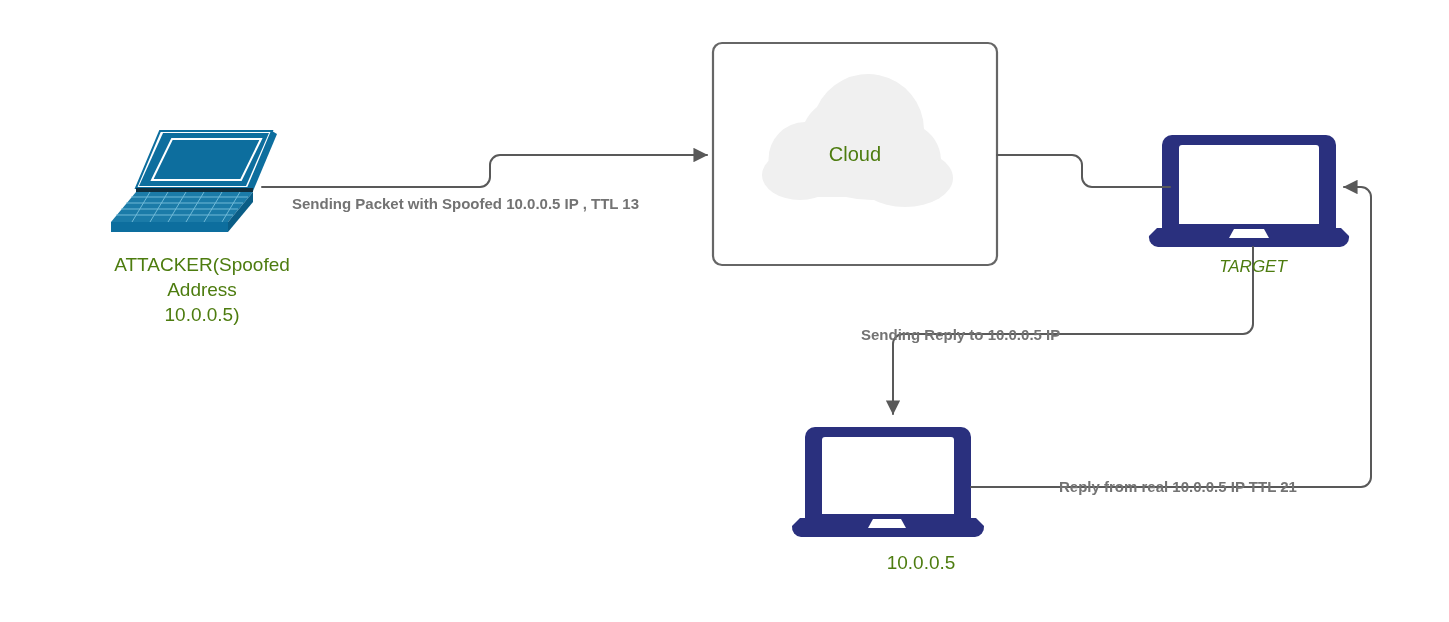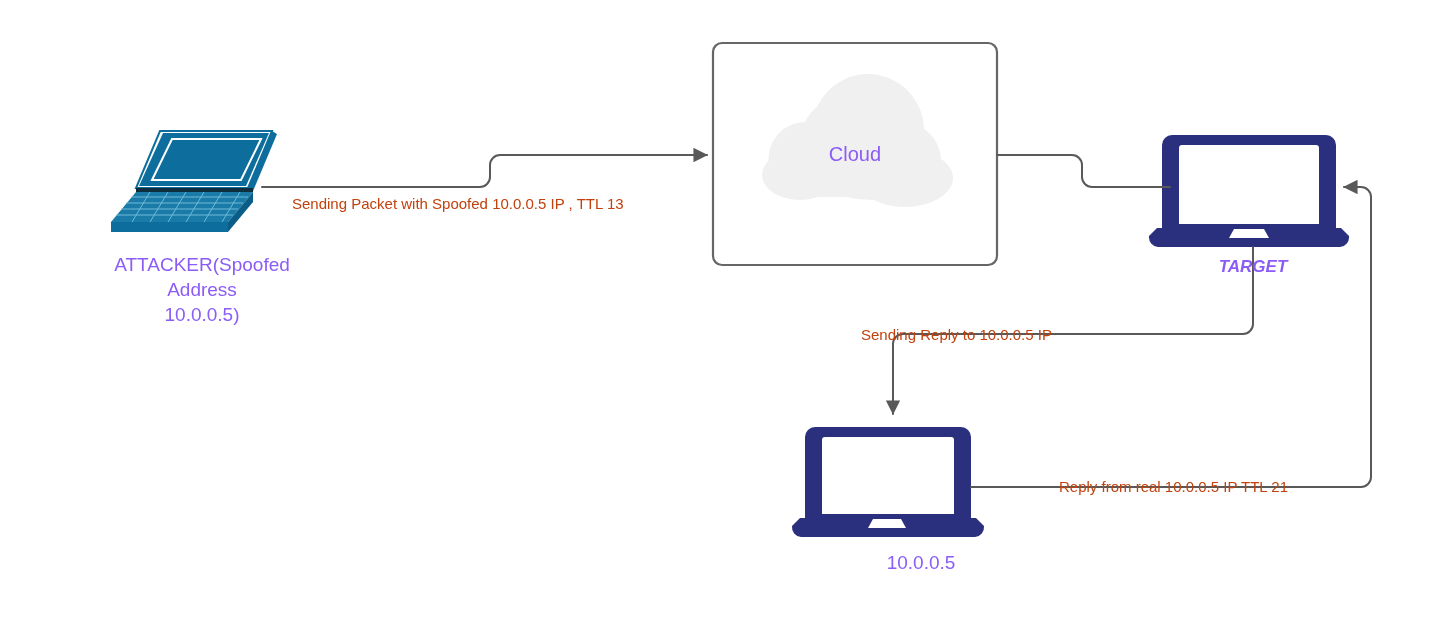--- a/index.html
+++ b/index.html
@@ -15,39 +15,39 @@
     font-family: "Liberation Sans", sans-serif;
   }
   #canvas {
     position: absolute;
     left: 0; top: 0;
     width: 1449px;
     height: 622px;
   }
   .node-label {
     position: absolute;
-    color: #8b5cf6;
+    color: #4d7c0f;
     font-family: "Liberation Sans", sans-serif;
     font-size: 19px;
     line-height: 25px;
     text-align: center;
     white-space: pre-line;
     user-select: none;
   }
   .node-label.bold-italic {
-    font-weight: bold;
+    font-weight: normal;
     font-style: italic;
     font-size: 17px;
   }
   .edge-label {
     position: absolute;
-    color: #c2410c;
+    color: #737373;
     font-family: "Liberation Sans", sans-serif;
     font-size: 15px;
-    font-weight: normal;
+    font-weight: bold;
     line-height: 18px;
     white-space: nowrap;
     user-select: none;
   }
 </style>
 </head>
 <body>
 
 <svg id="canvas" viewBox="0 0 1449 622">
   <defs>

